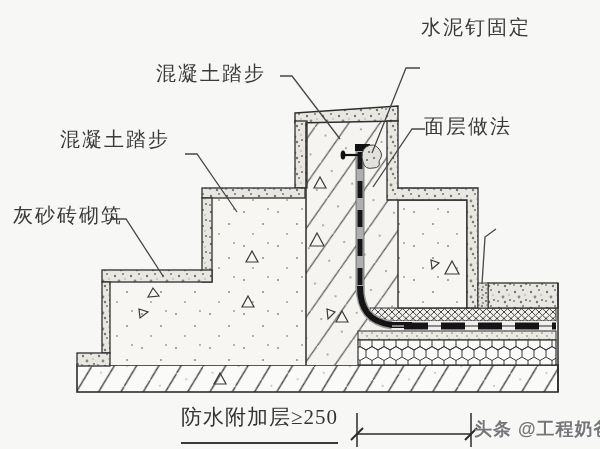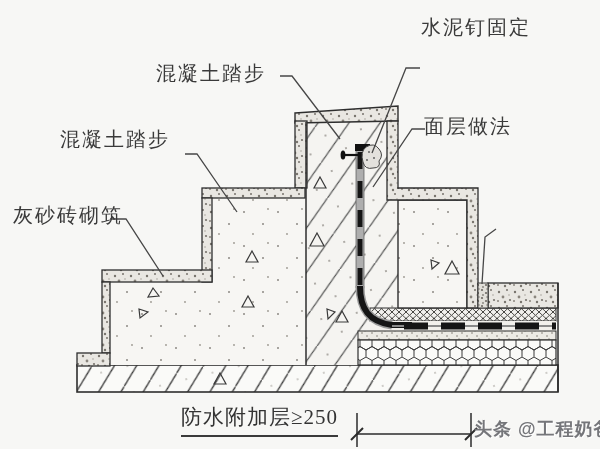--- a/index.html
+++ b/index.html
@@ -2,21 +2,21 @@
 <html><head>
 <meta charset="utf-8">
 <style>
   html,body{margin:0;padding:0;background:#fff;}
   .canvas{position:relative;width:600px;height:449px;background:#f7f7f5;overflow:hidden;
           font-family:"Liberation Serif",serif;}
   .canvas svg{position:absolute;left:0;top:0;}
   .label{position:absolute;font-size:20px;line-height:1.15;color:#3a3a3a;
          letter-spacing:2px;white-space:nowrap;font-family:Liberation Sans, sans-serif;}
   .label-dim{position:absolute;font-size:21px;color:#333;letter-spacing:1px;white-space:nowrap;
-         border-bottom:2px solid #3a3a3a;padding-bottom:4px;font-family:"Liberation Serif",serif;}
+         border-bottom:2px solid #3a3a3a;padding-bottom:11px;font-family:"Liberation Serif",serif;}
   .watermark{position:absolute;font-size:18px;font-weight:bold;color:#75767a;
          letter-spacing:1px;white-space:nowrap;text-shadow:1px 1px 0 rgba(255,255,255,.95);
          font-family:"Liberation Sans",sans-serif;}
 </style>
 </head>
 <body>
 
 <div class="canvas">
 
   <svg width="600" height="449" viewBox="0 0 600 449">

